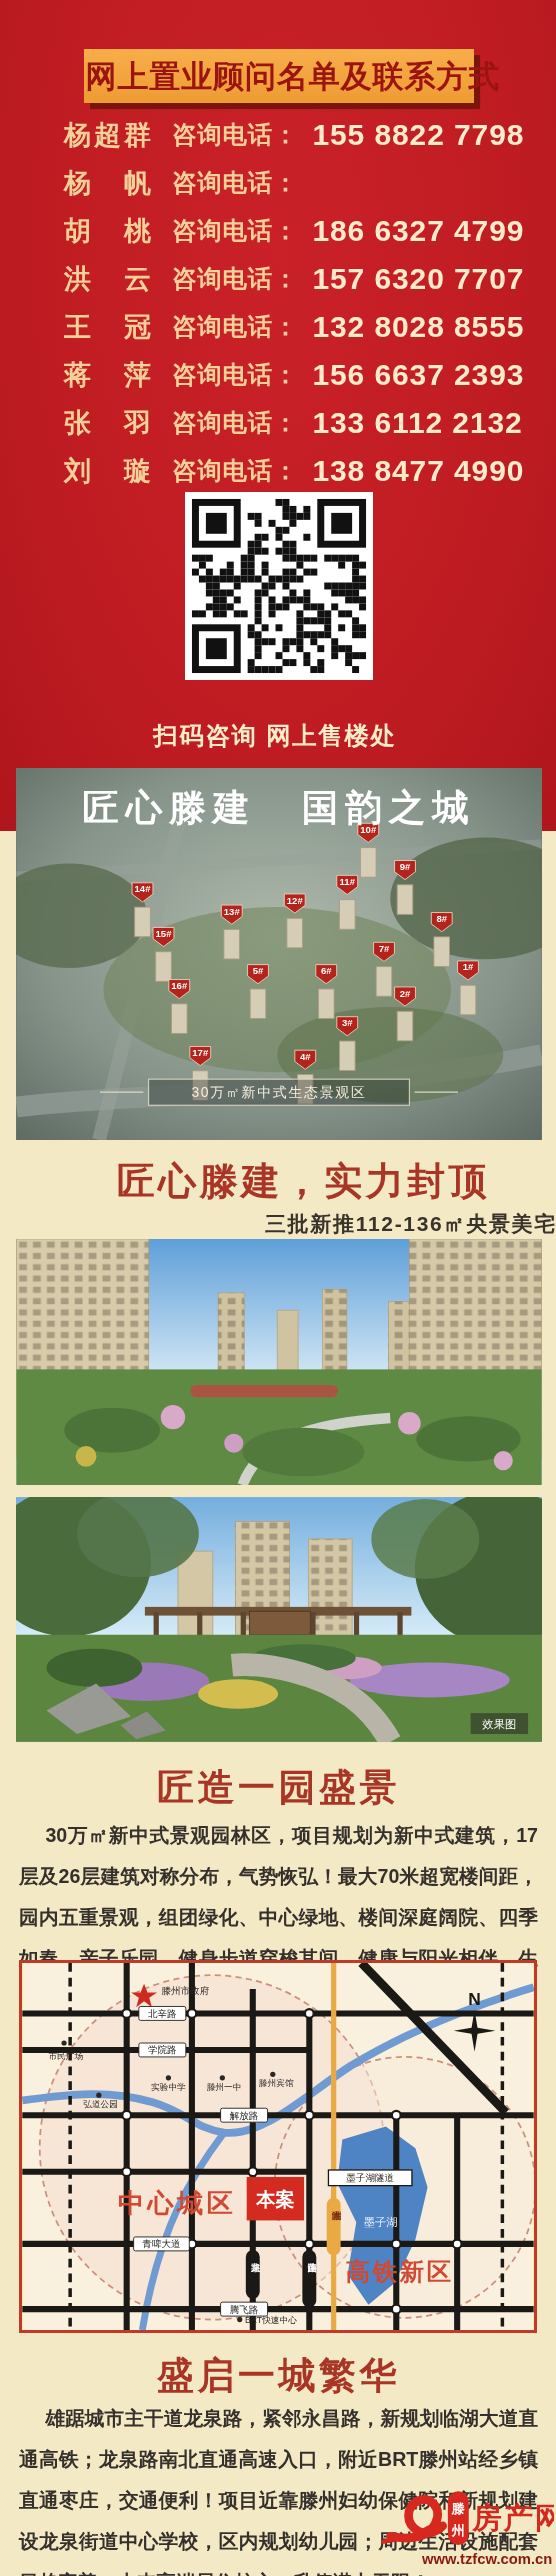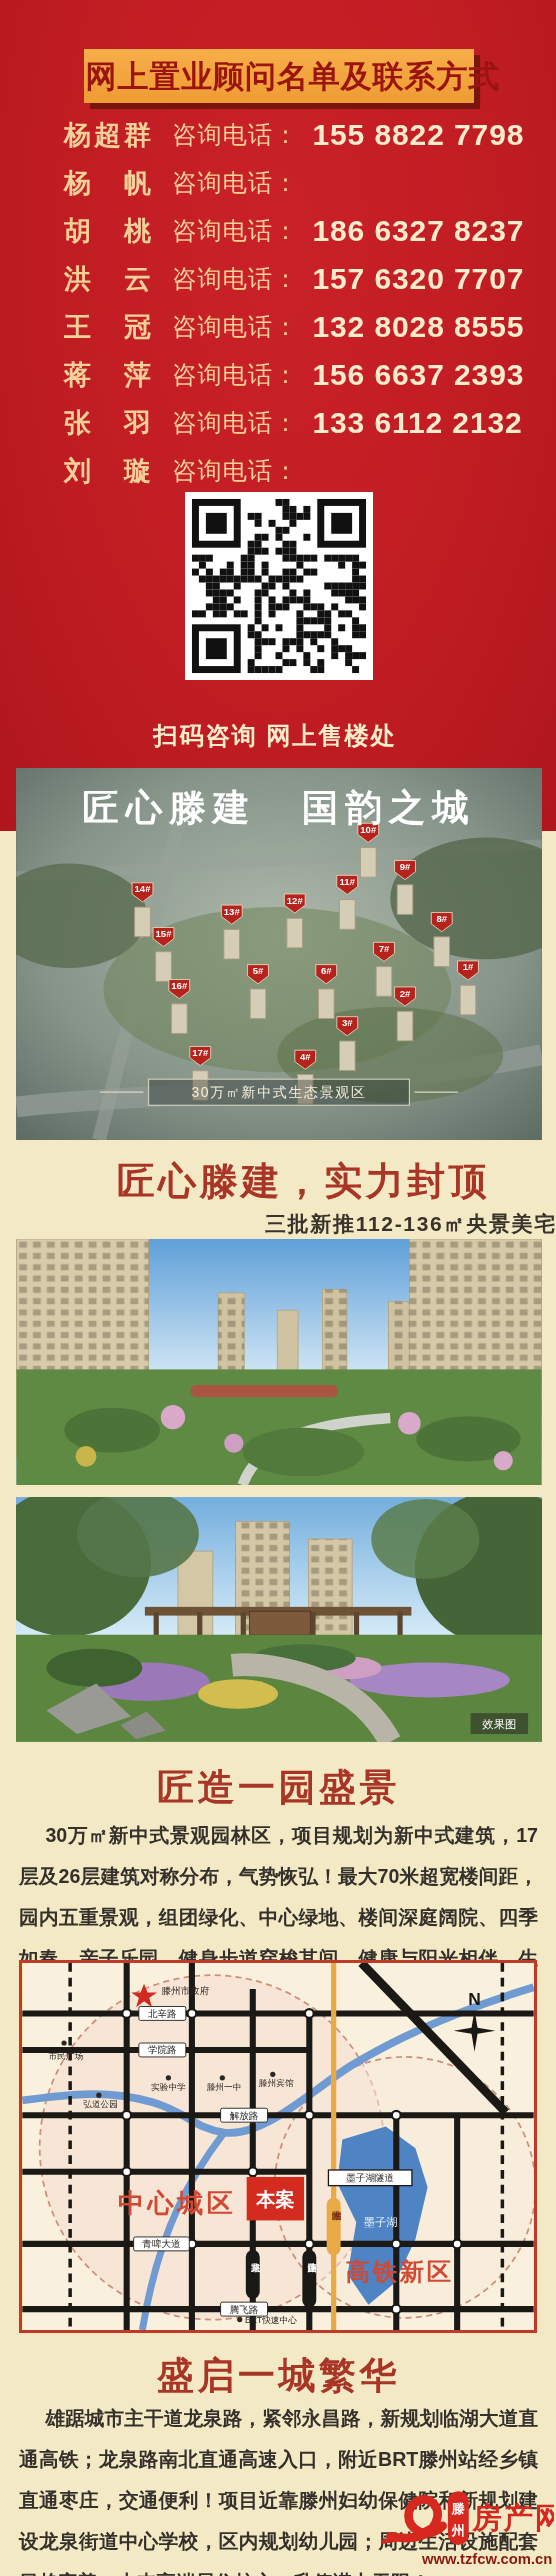--- a/index.html
+++ b/index.html
@@ -20,21 +20,21 @@
     color:#9b1410;font-size:31px;font-weight:bold;text-align:right;
     letter-spacing:0.9px;white-space:nowrap;
     font-family:"DejaVu Serif","Liberation Serif",serif;
   }
   #consultant-rows{position:absolute;left:64px;top:111px;right:26px;}
   .crow{height:48px;display:flex;align-items:center;}
   .c-name{
     display:inline-block;width:87px;font-size:27px;font-weight:bold;color:#f6d099;
     text-align:justify;text-align-last:justify;
   }
-  .c-label{margin-left:21px;font-size:24.4px;font-weight:normal;color:#f6d099;letter-spacing:0.9px;}
+  .c-label{margin-left:21px;font-size:24.4px;font-weight:bold;color:#f6d099;letter-spacing:0.9px;}
   .c-phone{margin-left:14px;font-size:30px;font-weight:bold;color:#fdeccb;letter-spacing:0.9px;text-align:right;}
   #qr-box{
     position:absolute;left:50%;top:492px;transform:translateX(-50%);
     width:188px;height:188px;background:#ffffff;
   }
   #qr-caption{
     position:absolute;left:0;top:720px;width:550px;text-align:center;
     font-size:24.4px;font-weight:bold;color:#f9ecc9;letter-spacing:1.7px;
   }
   
@@ -79,21 +79,21 @@
           <span class="c-label">咨询电话：</span>
           <span class="c-phone">155 8822 7798</span>
         </div>
         <div class="crow">
           <span class="c-name">杨帆</span>
           <span class="c-label">咨询电话：</span>
         </div>
         <div class="crow">
           <span class="c-name">胡桃</span>
           <span class="c-label">咨询电话：</span>
-          <span class="c-phone">186 6327 8237</span>
+          <span class="c-phone">186 6327 4799</span>
         </div>
         <div class="crow">
           <span class="c-name">洪云</span>
           <span class="c-label">咨询电话：</span>
           <span class="c-phone">157 6320 7707</span>
         </div>
         <div class="crow">
           <span class="c-name">王冠</span>
           <span class="c-label">咨询电话：</span>
           <span class="c-phone">132 8028 8555</span>
@@ -104,20 +104,21 @@
           <span class="c-phone">156 6637 2393</span>
         </div>
         <div class="crow">
           <span class="c-name">张羽</span>
           <span class="c-label">咨询电话：</span>
           <span class="c-phone">133 6112 2132</span>
         </div>
         <div class="crow">
           <span class="c-name">刘璇</span>
           <span class="c-label">咨询电话：</span>
+          <span class="c-phone">138 8477 4990</span>
         </div>
       </div>
     <div id="qr-box">
       <svg id="qr-svg" width="188" height="188" viewBox="0 0 216 216">
         <rect x="0" y="0" width="216" height="216" fill="#ffffff"></rect>
         <g id="qr-modules" fill="#111111">
             <rect x="104" y="8" width="8" height="8"></rect>
             <rect x="112" y="8" width="8" height="8"></rect>
             <rect x="112" y="16" width="8" height="8"></rect>
             <rect x="120" y="16" width="8" height="8"></rect>

